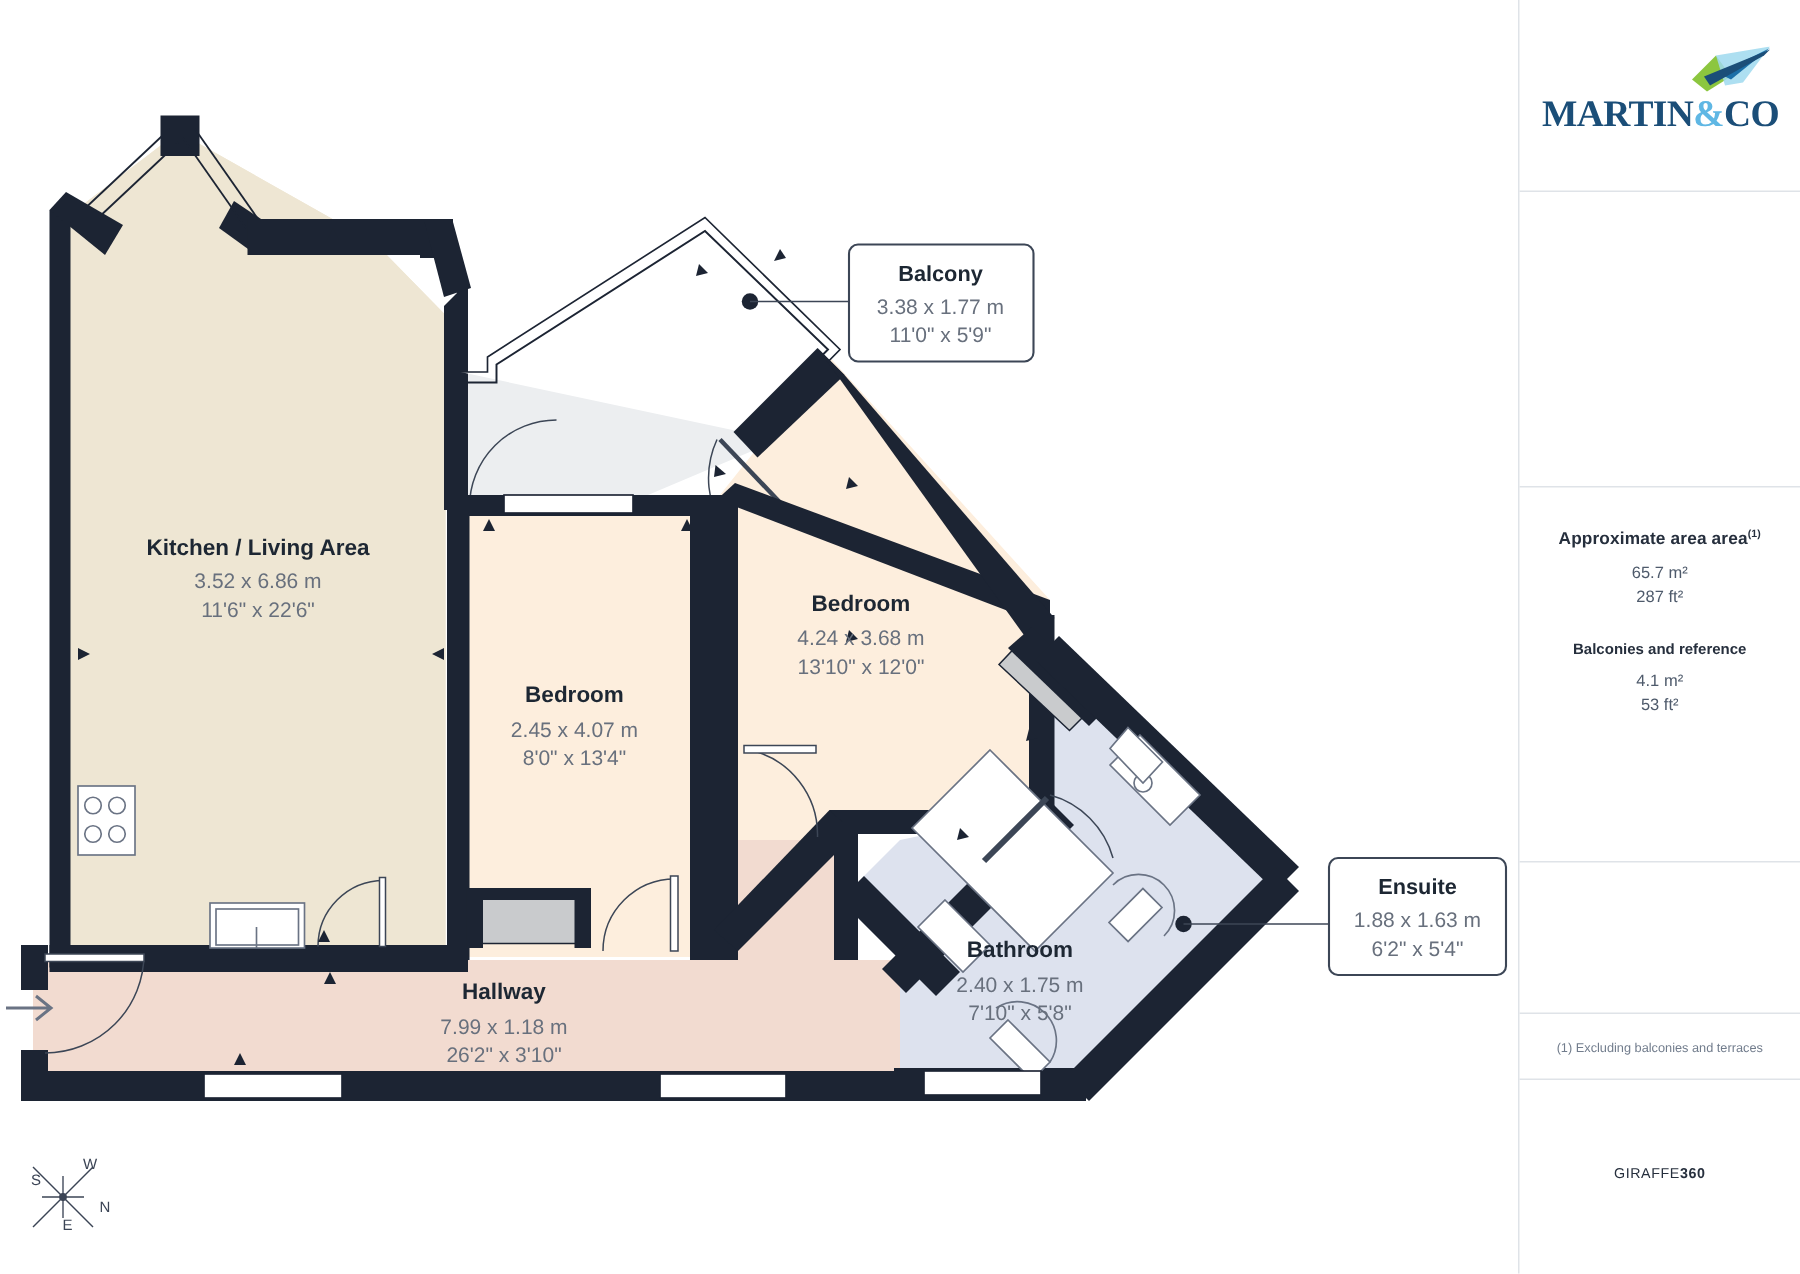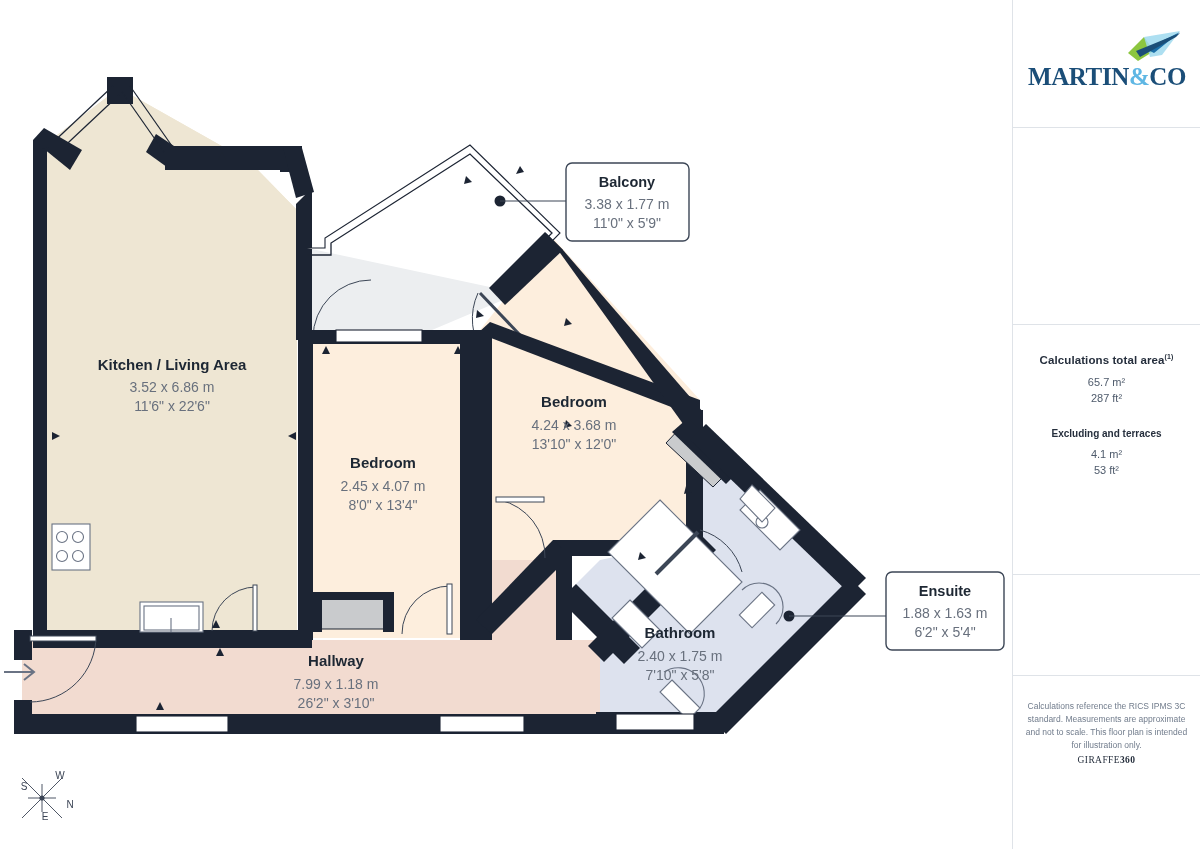--- a/index.html
+++ b/index.html
@@ -113,25 +113,24 @@
     color: #717c8c;
   }
   .sb-disclaimer {
     border-bottom: none;
     padding-top: 24px;
     font-size: 8.5px;
     color: #717c8c;
     line-height: 13px;
   }
   .giraffe {
-    margin-top: 2px;
+    margin-top: 32px;
     font-size: 9.5px;
     color: #262f3d;
     letter-spacing: 0.4px;
-    font-family: Liberation Serif, serif;
   }
   .giraffe b { font-weight: bold; }
 
   
   .rm-name {
     font-family: "Liberation Sans", sans-serif;
     font-weight: bold;
     font-size: 15px;
     fill: #1d2733;
   }
@@ -418,33 +417,33 @@
         <div class="logo-text">
           <span>MARTIN</span><span class="logo-amp">&amp;</span><span>CO</span>
         </div>
       </div>
     </div>
 
     <div class="sb-blank"></div>
 
     <div class="sb-cell sb-areas">
       <div class="area-title">
-        <span>Calculations total area</span><sup>(1)</sup>
+        <span>Approximate area area</span><sup>(1)</sup>
       </div>
       <div class="area-val">65.7 m²</div>
       <div class="area-val">287 ft²</div>
 
-      <div class="area-sub-title">Excluding and terraces</div>
+      <div class="area-sub-title">Balconies and reference</div>
       <div class="area-val">4.1 m²</div>
       <div class="area-val">53 ft²</div>
     </div>
 
     <div class="sb-spacer"></div>
 
+    <div class="sb-cell sb-note">(1) Excluding balconies and terraces</div>
 
     <div class="sb-cell sb-disclaimer">
-      <div>Calculations reference the RICS IPMS 3C standard. Measurements are approximate and not to scale. This floor plan is intended for illustration only.</div>
       <div class="giraffe">
         <span>GIRAFFE</span><b>360</b>
       </div>
     </div>
   </div>
 </div>
 
 </body></html>

